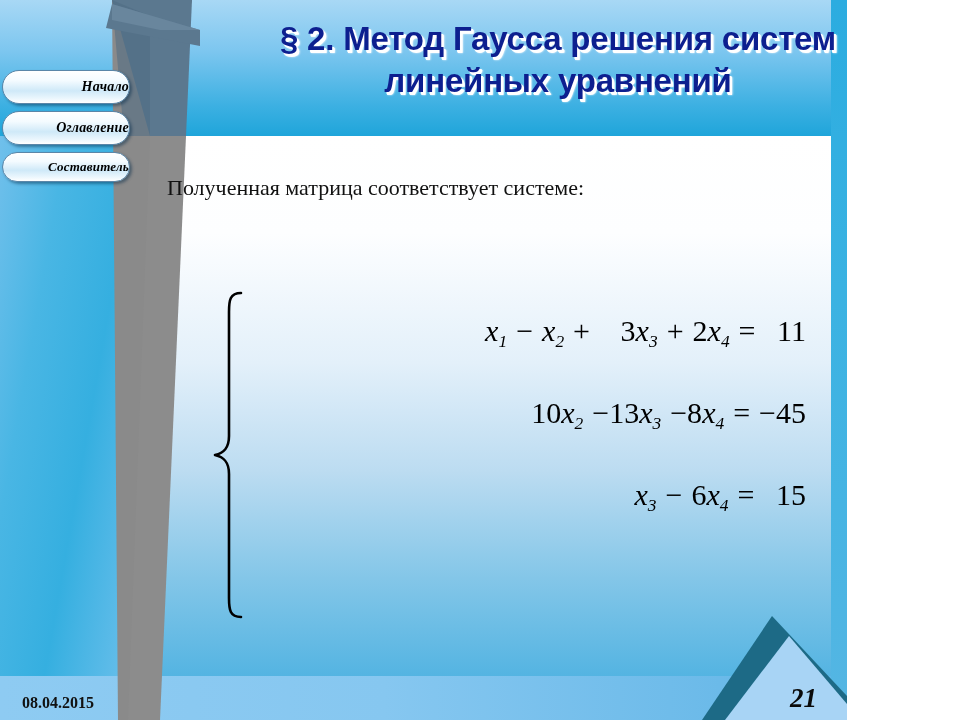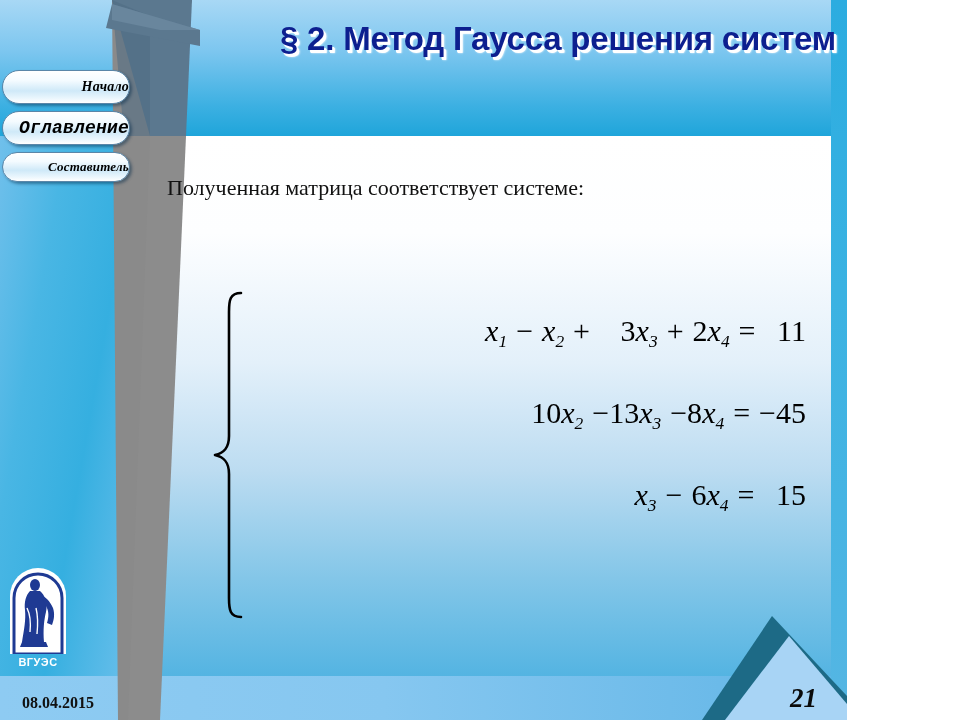--- a/index.html
+++ b/index.html
@@ -64,21 +64,21 @@
     padding-right:0;
     cursor:pointer;
   }
   .nav-btn span{
     font-family:"Liberation Serif", serif;
     font-weight:bold;font-style:italic;
     font-size:14px;color:#000000;
     white-space:nowrap;
     letter-spacing:.2px;
   }
-  .nav-btn.b2 span{font-size:18px;font-family:Liberation Mono, monospace;}
+  .nav-btn.b2 span{font-size:14px;}
   .nav-btn.b3{height:30px;border-radius:15px;}
   .nav-btn.b3 span{font-size:13px;}
 
   
   .title{
     position:absolute;left:178px;top:18px;width:760px;
     text-align:center;
     z-index:30;
     font-family:"Liberation Sans", sans-serif;
     font-weight:bold;
@@ -188,20 +188,21 @@
     <polygon points="150,136 186,136 160,720 128,720" fill="#8c8c8c"></polygon>
   </svg>
 
   <svg class="wedge-dark" viewBox="0 0 330 200" preserveAspectRatio="none">
     <polygon points="112,4 200,30 200,46 106,28" fill="#5b788f"></polygon>
     <polygon points="112,4 200,30 160,30 112,20" fill="#6d8aa0" opacity=".8"></polygon>
   </svg>
 
   <div class="title">
     <div>§ 2. Метод Гаусса решения систем</div>
+    <div>линейных уравнений</div>
   </div>
 
   <div class="nav">
     <div class="nav-btn b1">
       <span>Начало</span>
     </div>
     <div class="nav-btn b2">
       <span>Оглавление</span>
     </div>
     <div class="nav-btn b3">
@@ -233,33 +234,17 @@
 
 
     </div>
   </div>
 
   <svg class="corner" viewBox="0 0 200 120" preserveAspectRatio="none">
     <polygon points="55,120 125,16 200,96 200,120" fill="#1d6a86"></polygon>
     <polygon points="78,120 142,36 200,104 200,120" fill="#a8d4f5"></polygon>
   </svg>
 
-  <div class="logo">
-    <div class="logo-mark">
-      <svg viewBox="0 0 56 86" width="56" height="86">
-        <path d="M4 86 L4 30 A24 24 0 0 1 52 30 L52 86 Z" fill="none" stroke="#1f3a93" stroke-width="3"></path>
-        <g fill="#1f3a93">
-          <ellipse cx="25" cy="17" rx="5" ry="6"></ellipse>
-          <path d="M20 23 C16 27 14 34 15 42 C16 52 14 62 12 74 L34 74 C33 62 34 52 36 44 C38 36 35 27 30 23 Z"></path>
-          <path d="M30 27 C35 28 40 33 43 40 C45 46 44 52 42 57 L37 55 C39 49 39 43 36 38 Z"></path>
-          <path d="M12 74 L36 74 L38 79 L10 79 Z"></path>
-          <path d="M17 40 C20 46 21 54 20 64" stroke="#ffffff" stroke-width="1.4" fill="none"></path>
-          <path d="M26 40 C28 48 28 56 27 66" stroke="#ffffff" stroke-width="1.4" fill="none"></path>
-        </g>
-      </svg>
-    </div>
-    <div class="logo-text">ВГУЭС</div>
-  </div>
 
   <div class="date">08.04.2015</div>
   <div class="pagenum">21</div>
 
 </div>
 
 </body></html>

